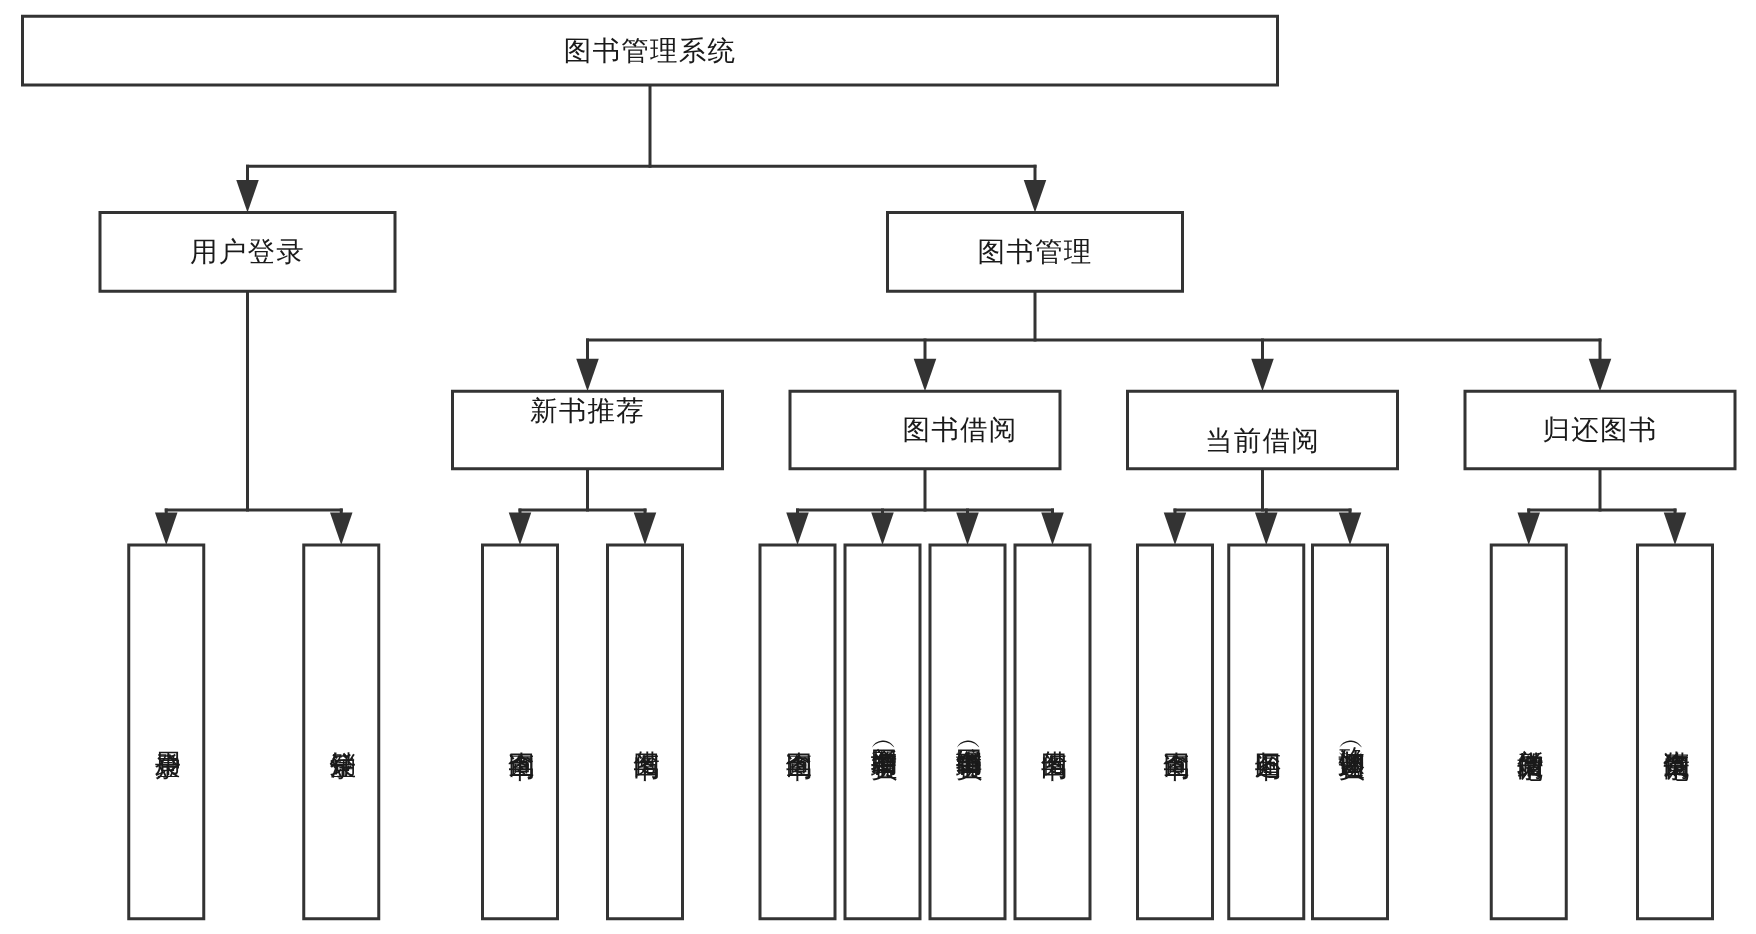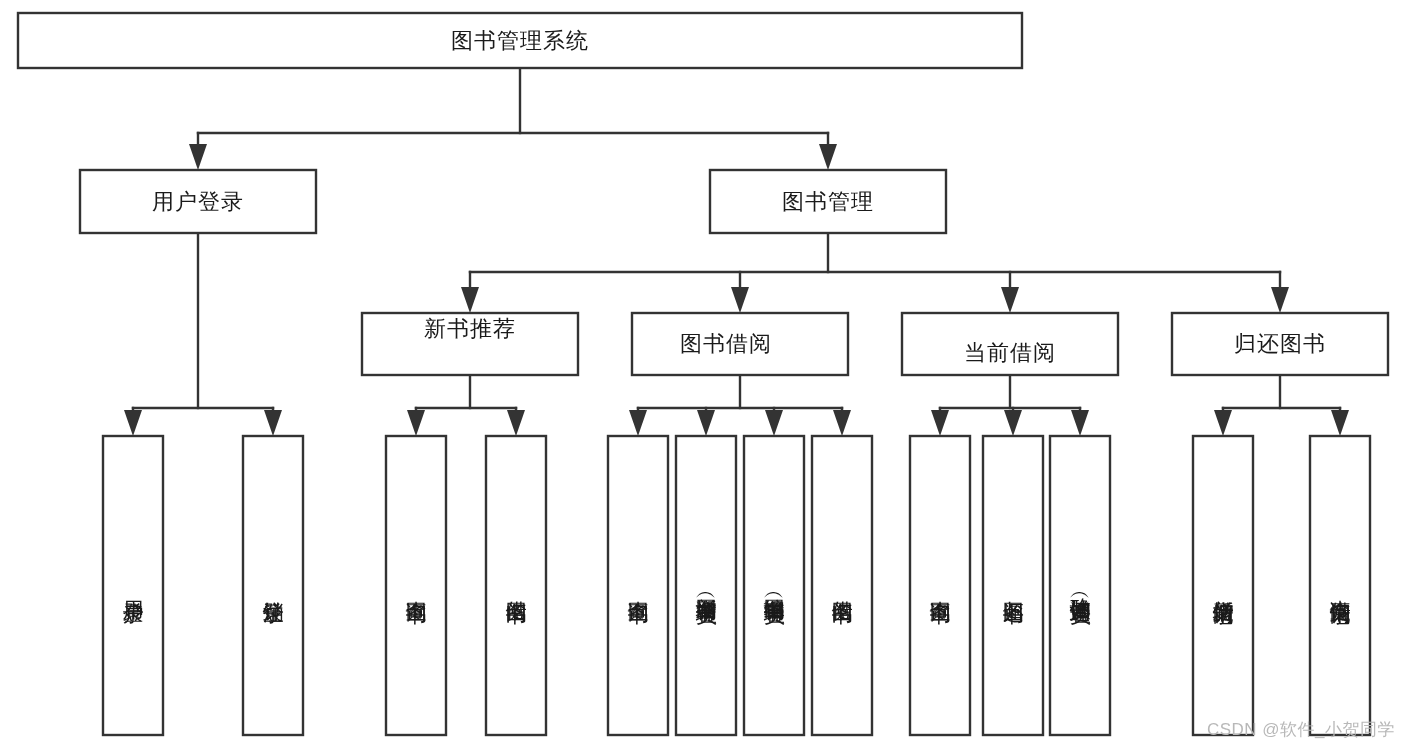--- a/index.html
+++ b/index.html
@@ -171,21 +171,21 @@
       </div>
       <div class="horiz-text-wrap" style="left: 80px; top: 170px; width: 236px; height: 63px;">
         <span class="horiz-text">用户登录</span>
       </div>
       <div class="horiz-text-wrap" style="left: 710px; top: 170px; width: 236px; height: 63px;">
         <span class="horiz-text">图书管理</span>
       </div>
       <div class="horiz-text-wrap" style="left: 362px; top: 298px; width: 216px; height: 62px;">
         <span class="horiz-text">新书推荐</span>
       </div>
-      <div class="horiz-text-wrap" style="left: 632px; top: 313px; width: 188px; height: 62px;">
+      <div class="horiz-text-wrap" style="left: 632px; top: 313px; width: 188px; height: 62px; padding-left: 42px;">
         <span class="horiz-text">图书借阅</span>
       </div>
       <div class="horiz-text-wrap" style="left: 902px; top: 313px; width: 216px; height: 80px;">
         <span class="horiz-text">当前借阅</span>
       </div>
       <div class="horiz-text-wrap" style="left: 1172px; top: 313px; width: 216px; height: 62px;">
         <span class="horiz-text">归还图书</span>
       </div>
       <div class="vert-text-wrap" style="left: 103px; top: 436px; width: 60px; height: 299px;">
         <span class="vert-text">用户登录</span>
@@ -220,14 +220,13 @@
       <div class="vert-text-wrap" style="left: 1050px; top: 436px; width: 60px; height: 299px;">
         <span class="vert-text">确认归还（管理员）</span>
       </div>
       <div class="vert-text-wrap" style="left: 1193px; top: 436px; width: 60px; height: 299px;">
         <span class="vert-text">新增借阅记录</span>
       </div>
       <div class="vert-text-wrap" style="left: 1310px; top: 436px; width: 60px; height: 299px;">
         <span class="vert-text">查询借阅记录</span>
       </div>
     </div>
-  <div id="watermark">CSDN @软件_小贺同学</div>
 </div>
 
 </body></html>

